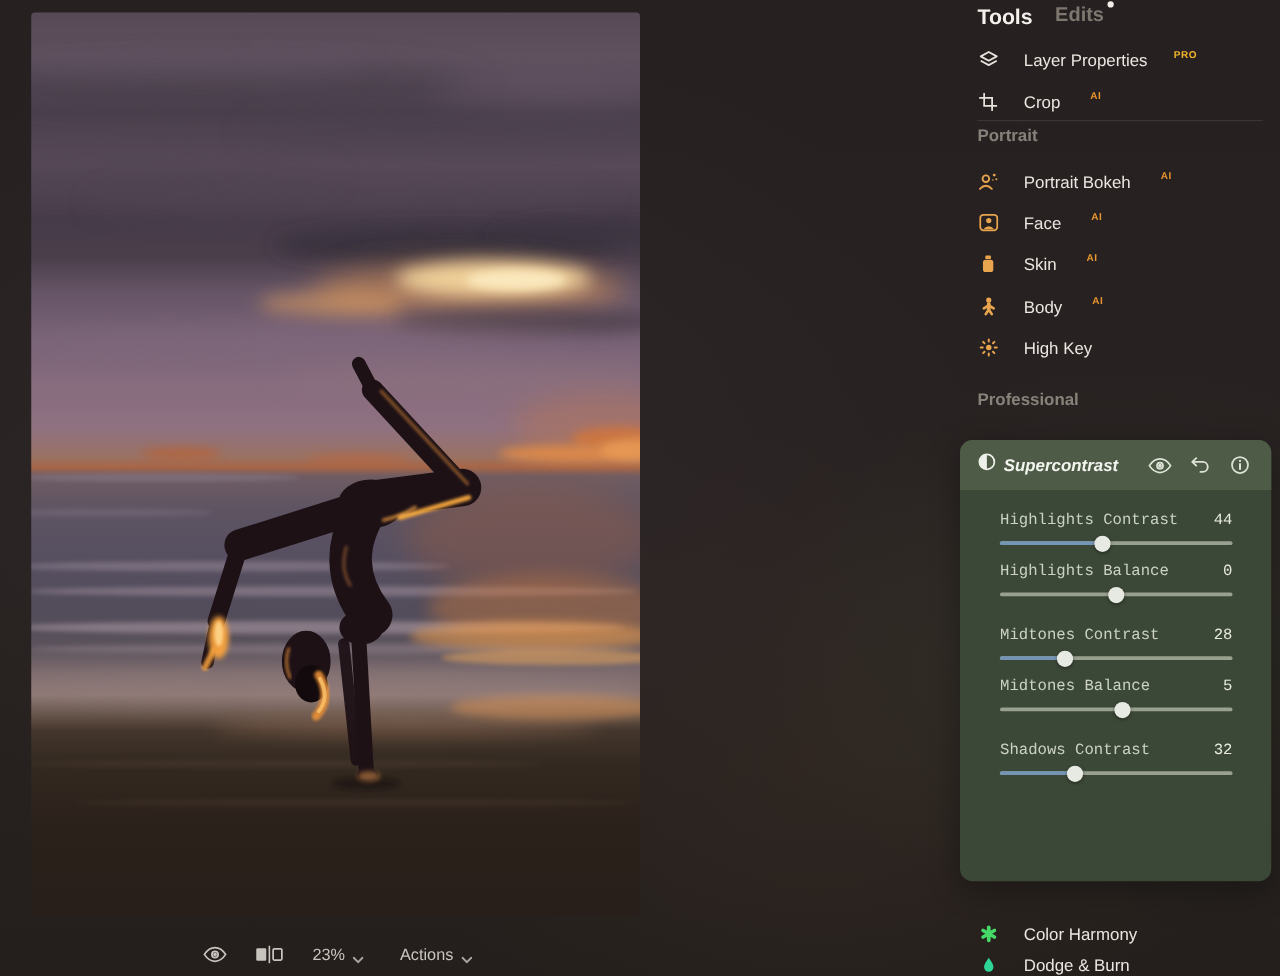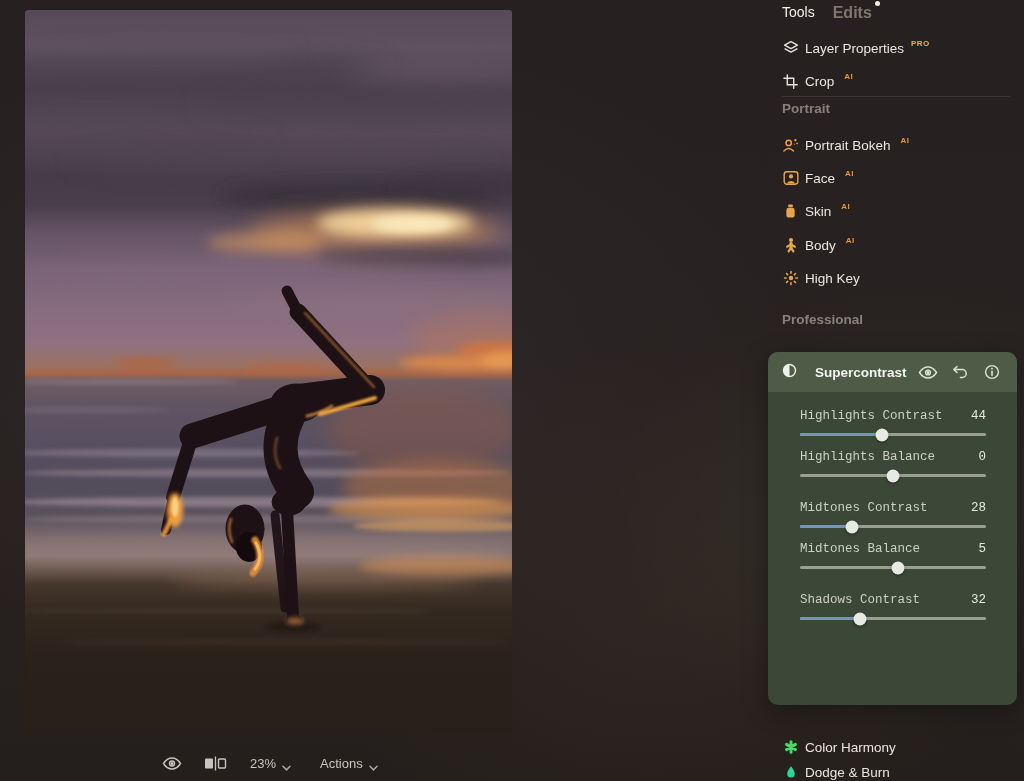--- a/index.html
+++ b/index.html
@@ -23,41 +23,41 @@
       #6b594f 77.5%, #44362c 79.5%, #332920 83%, #2b211b 90%, #281f1a 100%);}
   .photo svg{position:absolute;inset:0;display:block;}
   
   .viewer-bar{position:absolute;left:148px;top:743px;width:260px;height:28px;z-index:2;}
   .vb-item{position:absolute;top:0;height:28px;display:flex;align-items:flex-end;gap:6px;
     color:#c9c5bf;font-size:13px;cursor:pointer;}
   .vb-item svg{display:block;}
   
   .sidebar{position:absolute;left:768px;top:0;width:256px;height:781px;z-index:2;}
   .tabs-row{position:absolute;left:14px;top:4px;display:flex;align-items:flex-start;gap:18px;height:22px;}
-  .tab-tools{color:#f4f1ec;font-size:14px;font-weight:400;cursor:pointer;text-align:center;}
+  .tab-tools{color:#f4f1ec;font-size:17px;font-weight:700;cursor:pointer;text-align:center;}
   .tab-edits{color:#7d776f;font-size:16px;font-weight:700;cursor:pointer;position:relative;}
   .notif-dot{position:absolute;right:-8px;top:-3px;width:5px;height:5px;border-radius:50%;background:#f2efe9;}
-  .sidebar-item{position:absolute;left:14px;display:flex;align-items:center;gap:6px;height:22px;
+  .sidebar-item{position:absolute;left:14px;display:flex;align-items:center;gap:20px;height:22px;
     color:#eae6e0;font-size:13.5px;cursor:pointer;white-space:nowrap;}
   .sidebar-item .icn{width:17px;height:17px;display:flex;align-items:center;justify-content:center;}
   .icn svg{display:block;}
   .white-icn{color:#e7e3dc;}
   .orange-icn{color:var(--accent-orange,#e8a54e);}
   .green-icn{color:var(--green,#45d968);}
   .mint-icn{color:var(--mint,#2fd596);}
   .badge-pro{font-size:8px;font-weight:700;color:var(--pro-badge,#f0b42c);transform:translateY(-5px);margin-left:1px;letter-spacing:.4px;}
   .badge-ai{font-size:8px;font-weight:700;color:var(--ai-badge,#e8962e);transform:translateY(-5px);margin-left:4px;letter-spacing:.4px;}
   .divider{position:absolute;left:14px;top:96px;width:228px;height:1px;background:#3b3632;}
   .section-title{position:absolute;left:14px;color:#87817a;font-size:13.5px;font-weight:600;height:18px;}
   
   .panel{position:absolute;left:0;top:352px;width:249px;height:353px;border-radius:10px;
     background:var(--panel-body-bg,#3c4837);box-shadow:0 6px 24px rgba(0,0,0,.35);}
   .panel-header{height:40px;border-radius:10px 10px 0 0;background:var(--panel-header-bg,#4e5b47);
     display:flex;align-items:center;padding:0 14px;}
-  .panel-title{color:#f2f4ee;font-size:13.5px;font-weight:700;margin-left:18px;}
+  .panel-title{color:#f2f4ee;font-size:13.5px;font-weight:700;margin-left:6px;font-style:italic;}
   .panel-header .spacer{flex:1;}
   .ph-btn{width:22px;height:22px;display:flex;align-items:center;justify-content:center;
     color:#dde3d6;cursor:pointer;margin-left:10px;}
   .panel-tabs{height:34px;display:flex;align-items:center;gap:18px;padding:0 17px;}
   .ptab{font-size:13px;cursor:pointer;}
   .ptab.active{color:#f2f4ee;font-weight:700;}
   .ptab.inactive{color:#9aa392;font-weight:400;}
   .panel-body{padding:17px 31px 0 32px;}
   .slider-block{margin-bottom:14px;}
   .slider-block.pair-end{margin-bottom:24px;}

